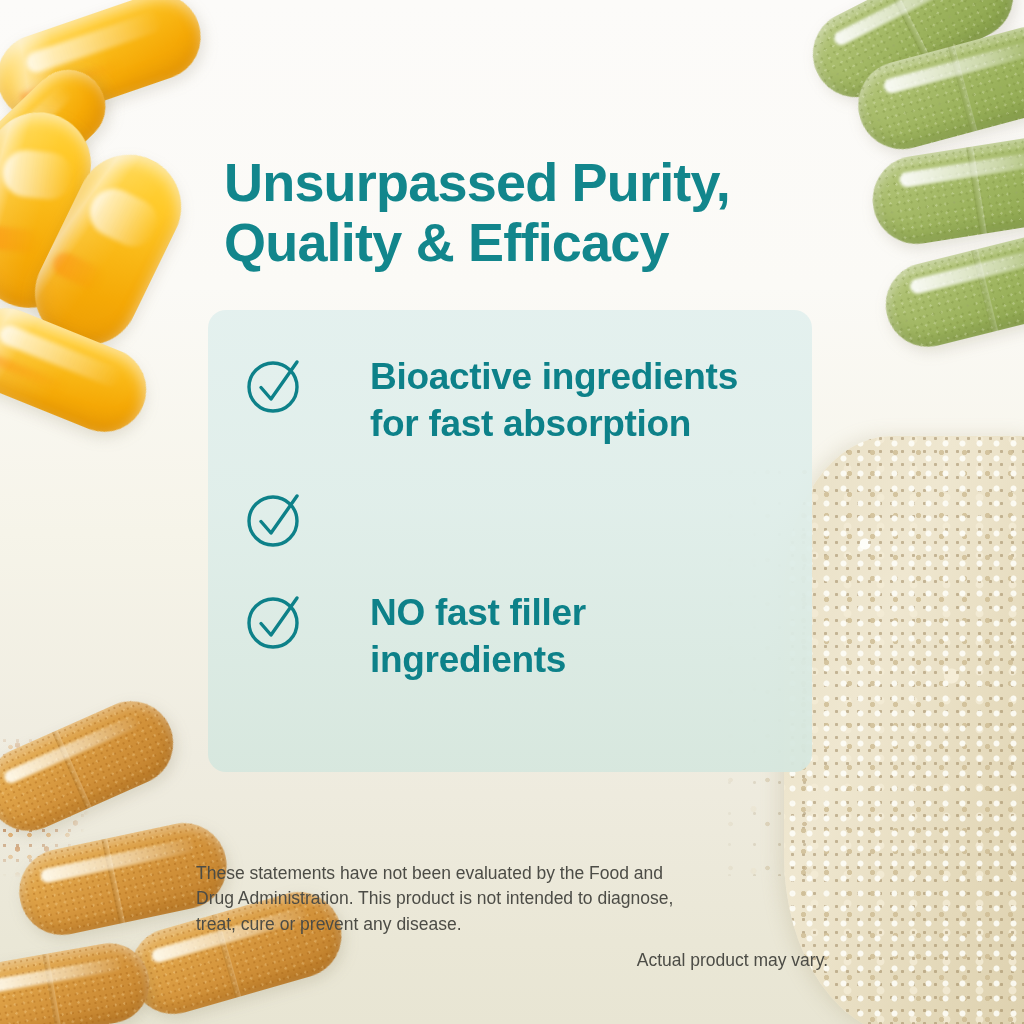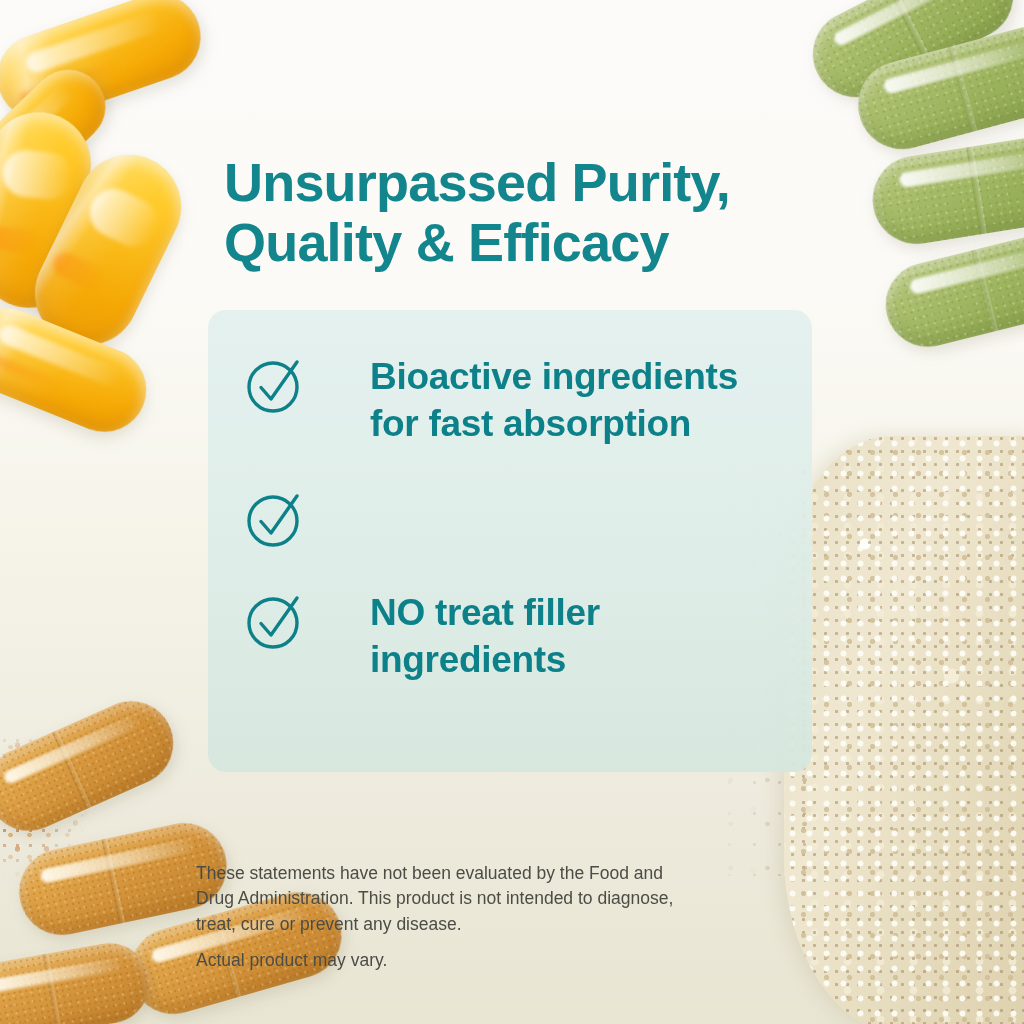--- a/index.html
+++ b/index.html
@@ -337,21 +337,21 @@
     line-height: 1.48;
     color: #4c4c46;
     white-space: pre-line;
   }
 
   .product-note {
     position: absolute;
     left: 196px;
     top: 930px;
     width: 632px;
-    text-align: left;
+    text-align: right;
     font-size: 17.5px;
     line-height: 1.45;
     color: #4c4c46;
   }
 </style>
 </head>
 <body>
 
 <div class="stage">
 
@@ -424,21 +424,21 @@
           <circle cx="29" cy="33" r="24" stroke="#0d8189" stroke-width="3.4"></circle>
           <path d="M17 33.5 L27 45 L53 8" stroke="#0d8189" stroke-width="3.4" stroke-linecap="round" stroke-linejoin="round"></path>
         </svg>
       </div>
 
       <div class="benefit">
         <svg class="check-icon" viewBox="0 0 62 62" fill="none">
           <circle cx="29" cy="33" r="24" stroke="#0d8189" stroke-width="3.4"></circle>
           <path d="M17 33.5 L27 45 L53 8" stroke="#0d8189" stroke-width="3.4" stroke-linecap="round" stroke-linejoin="round"></path>
         </svg>
-        <div class="benefit-text">NO treat filler
+        <div class="benefit-text">NO fast filler
 ingredients</div>
       </div>
 
     </div>
   </div>
 
   <p class="disclaimer">These statements have not been evaluated by the Food and
 Drug Administration. This product is not intended to diagnose,
 treat, cure or prevent any disease.</p>
 

